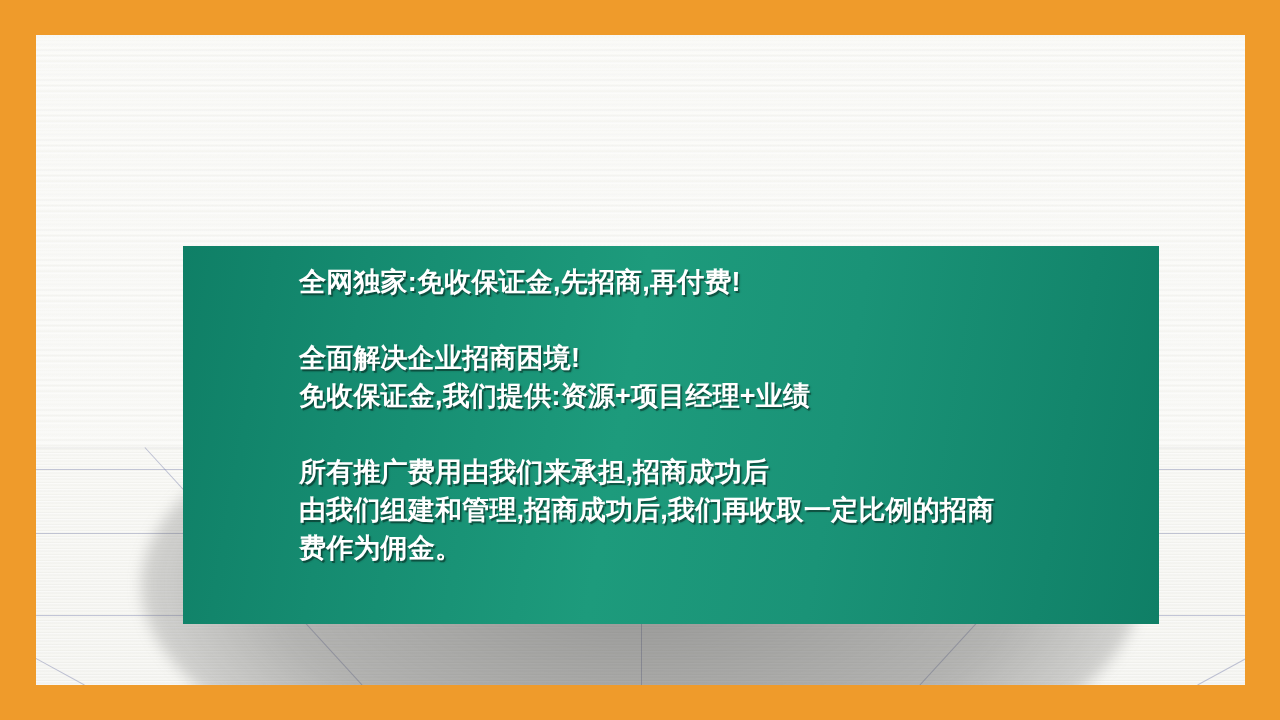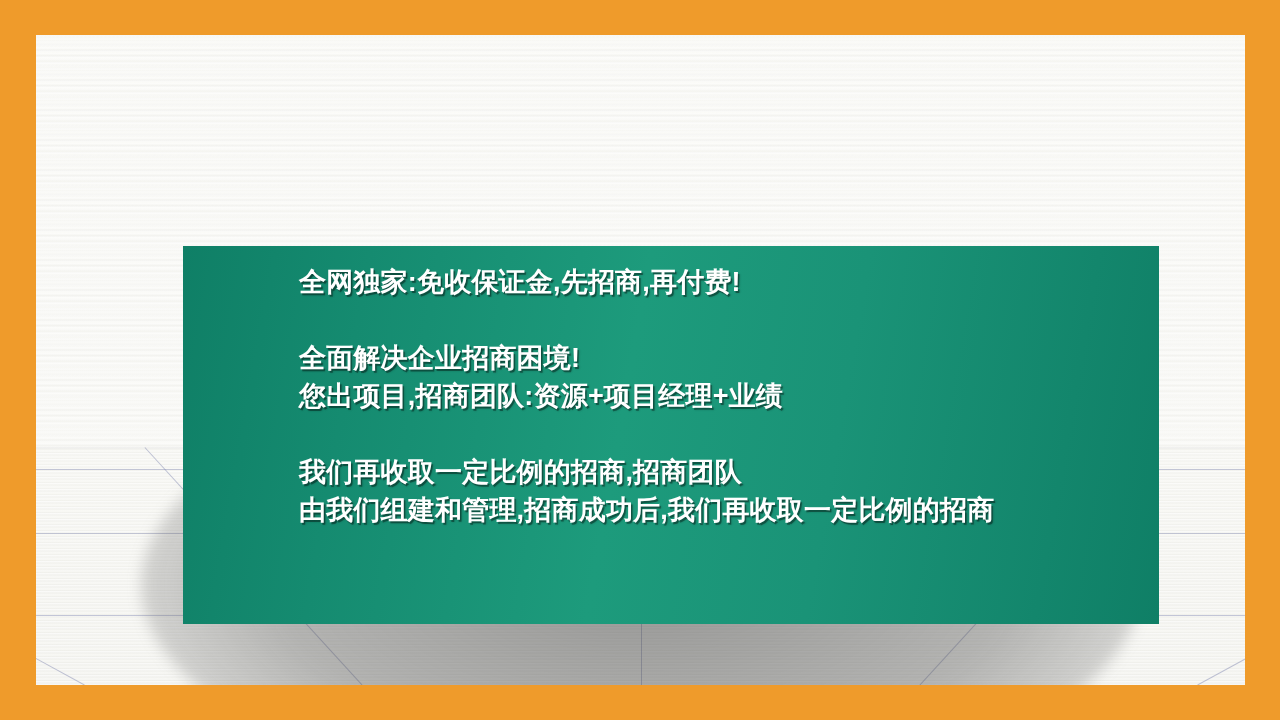--- a/index.html
+++ b/index.html
@@ -199,21 +199,22 @@
 
     <div id="skirt" style="top: 412px;"></div>
 
     <div id="halo"></div>
 
     <div id="panel">
       <div id="panel-text">
         <div class="line">全网独家:免收保证金,先招商,再付费!</div>
         <div class="line blank"></div>
         <div class="line">全面解决企业招商困境!</div>
-        <div class="line">您出项目,招商团队:资源+项目经理+业绩</div>
+        <div class="line">免收保证金,我们提供:资源+项目经理+业绩</div>
         <div class="line blank"></div>
-        <div class="line">我们再收取一定比例的招商,招商团队</div>
+        <div class="line">所有推广费用由我们来承担,招商成功后</div>
         <div class="line">由我们组建和管理,招商成功后,我们再收取一定比例的招商</div>
+        <div class="line">费作为佣金。</div>
       </div>
     </div>
 
   </div>
 </div>
 
 </body></html>

